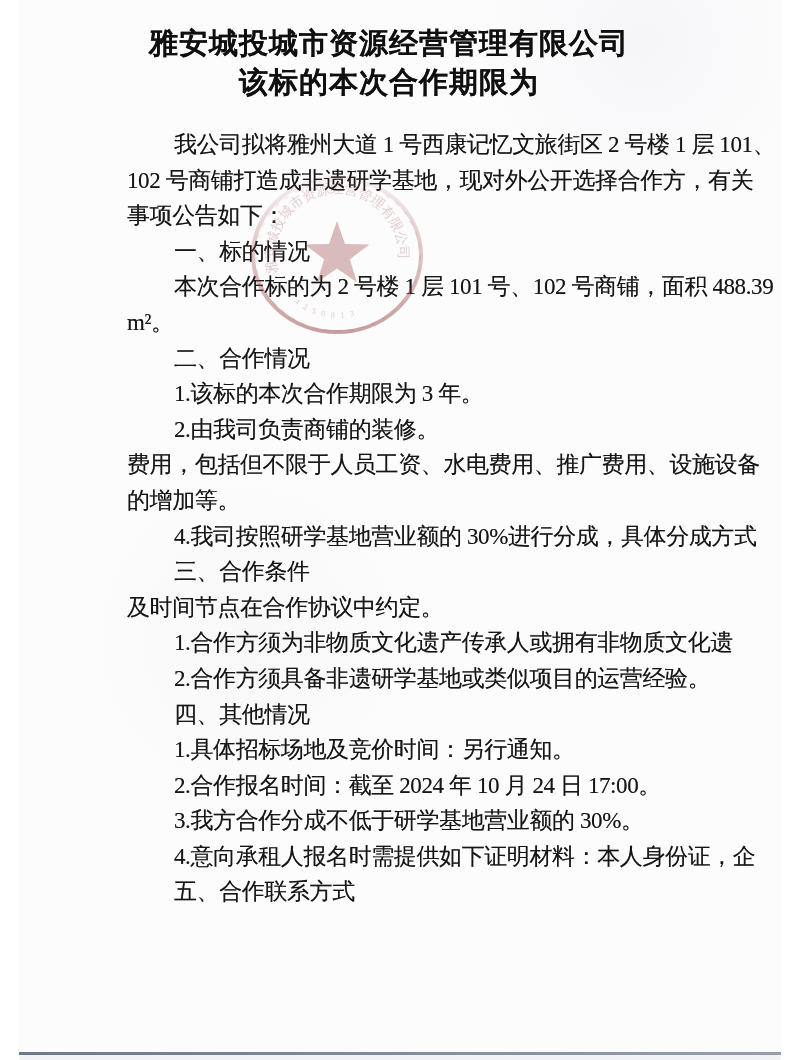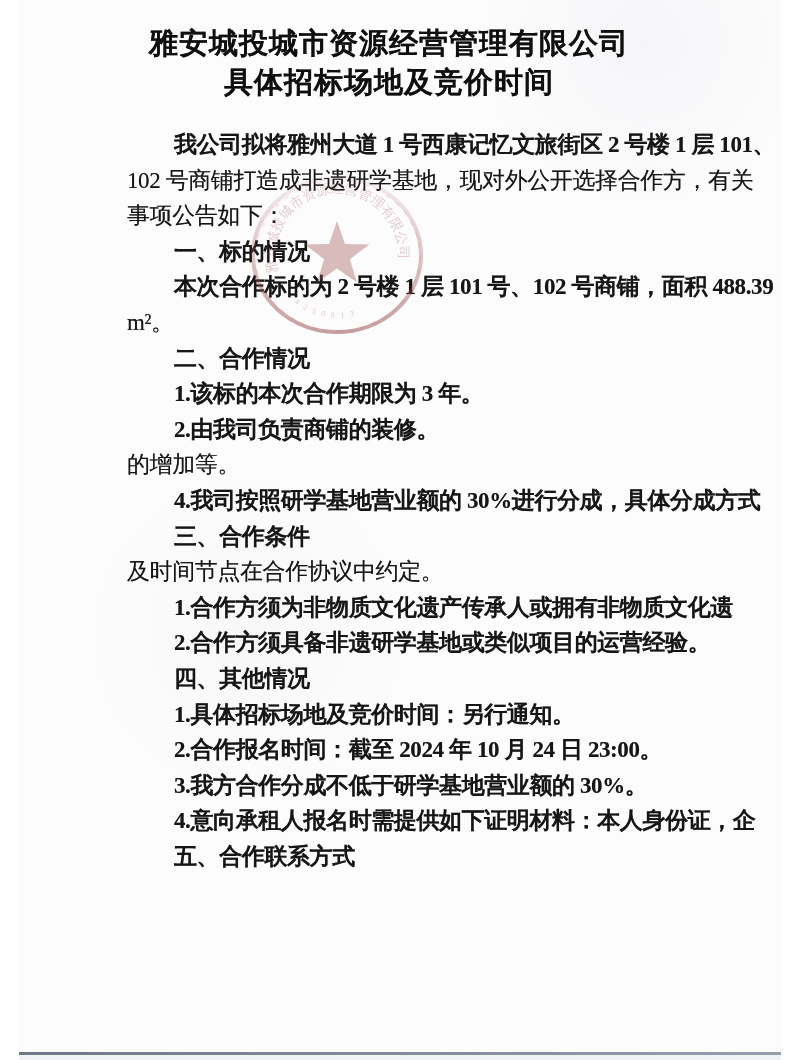--- a/index.html
+++ b/index.html
@@ -40,21 +40,20 @@
     letter-spacing: -0.4px;
     text-shadow: 0 0 0.4px rgba(10,10,10,0.5);
   }
   .line {
     height: 35.6px;
     line-height: 35.6px;
     white-space: nowrap;
   }
   .line.indent {
     padding-left: 47px;
-    font-weight: bold;
   }
   .seal {
     position: absolute;
     left: 228px;
     top: 166px;
     width: 180px;
     height: 180px;
     filter: blur(0.45px);
     opacity: 0.92;
     pointer-events: none;
@@ -76,42 +75,43 @@
     background: #f1f2f5;
   }
 </style>
 </head>
 <body>
 
 <div class="page">
 
   <header class="doc-title">
     <div>雅安城投城市资源经营管理有限公司</div>
-    <div>具体招标场地及竞价时间</div>
+    <div>该标的本次合作期限为</div>
   </header>
 
   <main class="doc-body" id="doc-body">
       <div class="line indent">我公司拟将雅州大道 1 号西康记忆文旅街区 2 号楼 1 层 101、</div>
       <div class="line">102 号商铺打造成非遗研学基地，现对外公开选择合作方，有关</div>
       <div class="line">事项公告如下：</div>
       <div class="line indent">一、标的情况</div>
       <div class="line indent">本次合作标的为 2 号楼 1 层 101 号、102 号商铺，面积 488.39</div>
       <div class="line">m²。</div>
       <div class="line indent">二、合作情况</div>
       <div class="line indent">1.该标的本次合作期限为 3 年。</div>
       <div class="line indent">2.由我司负责商铺的装修。</div>
+      <div class="line">费用，包括但不限于人员工资、水电费用、推广费用、设施设备</div>
       <div class="line">的增加等。</div>
       <div class="line indent">4.我司按照研学基地营业额的 30%进行分成，具体分成方式</div>
       <div class="line indent">三、合作条件</div>
       <div class="line">及时间节点在合作协议中约定。</div>
       <div class="line indent">1.合作方须为非物质文化遗产传承人或拥有非物质文化遗</div>
       <div class="line indent">2.合作方须具备非遗研学基地或类似项目的运营经验。</div>
       <div class="line indent">四、其他情况</div>
       <div class="line indent">1.具体招标场地及竞价时间：另行通知。</div>
-      <div class="line indent">2.合作报名时间：截至 2024 年 10 月 24 日 23:00。</div>
+      <div class="line indent">2.合作报名时间：截至 2024 年 10 月 24 日 17:00。</div>
       <div class="line indent">3.我方合作分成不低于研学基地营业额的 30%。</div>
       <div class="line indent">4.意向承租人报名时需提供如下证明材料：本人身份证，企</div>
       <div class="line indent">五、合作联系方式</div>
     </main>
 
   <svg class="seal" viewBox="0 0 180 180" xmlns="http://www.w3.org/2000/svg" aria-hidden="true">
     <defs>
       <linearGradient id="sealGrad" x1="0" y1="0" x2="0" y2="1">
         <stop offset="0" stop-color="#a05858" stop-opacity="0.10"></stop>
         <stop offset="0.4" stop-color="#9e4a4a" stop-opacity="0.30"></stop>

